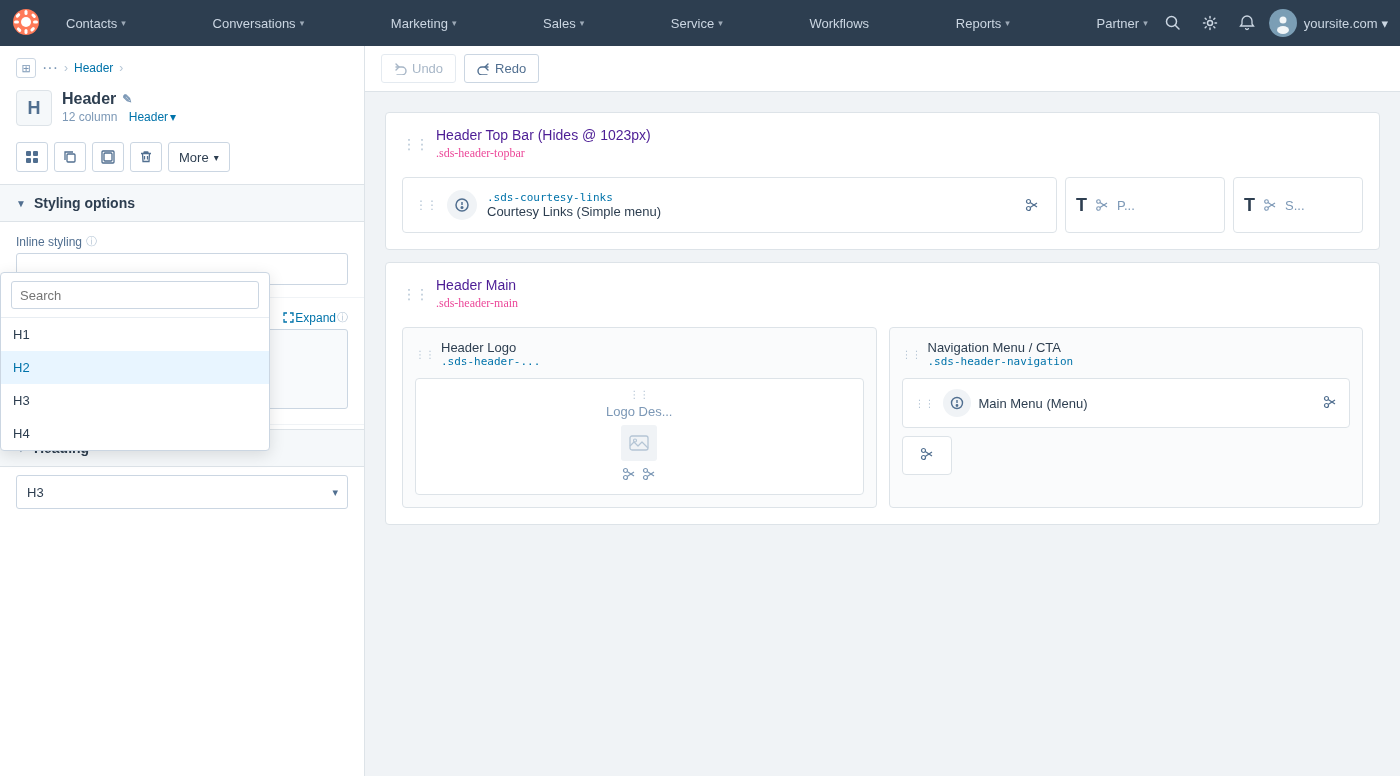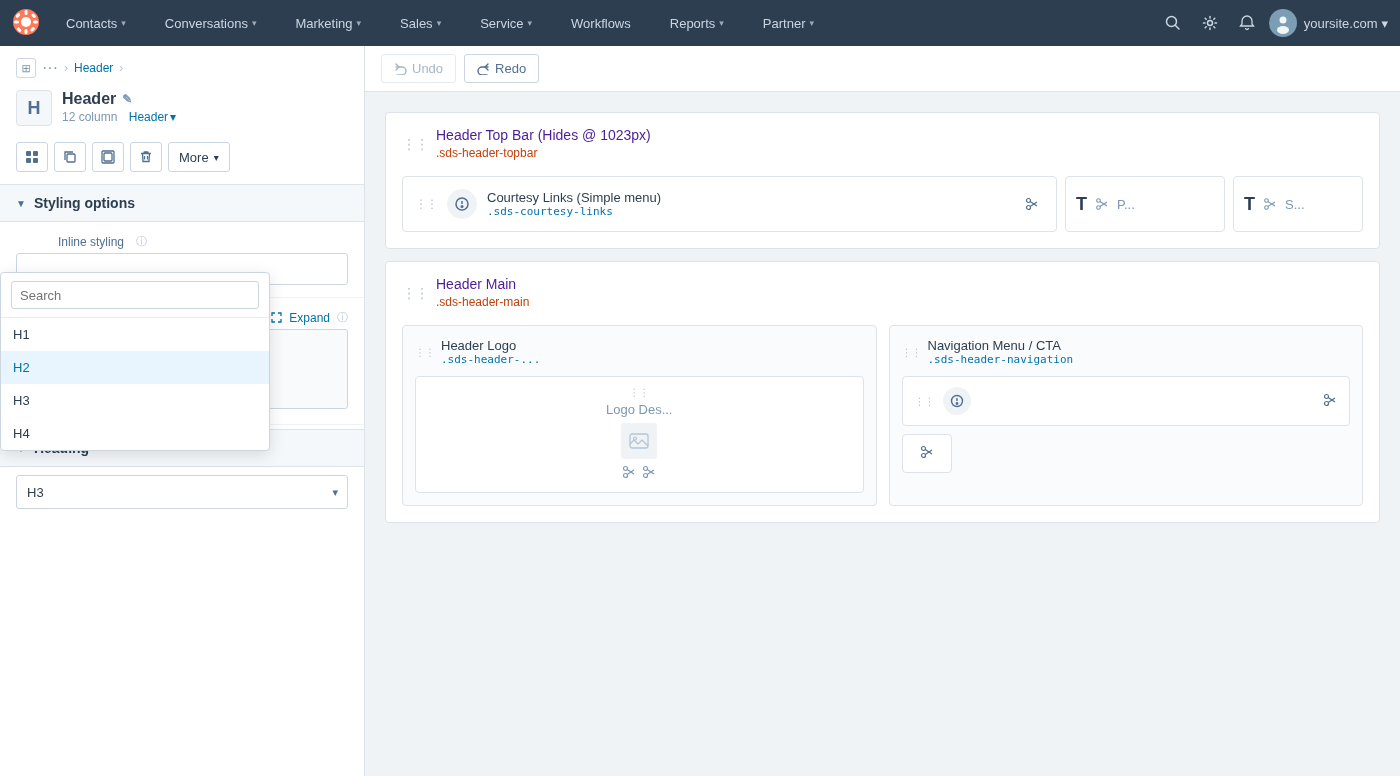--- a/index.html
+++ b/index.html
@@ -11,22 +11,23 @@
       background: #2d3e50;
       display: flex;
       align-items: center;
       padding: 0 12px;
       position: relative;
       z-index: 100;
     }
     .nav-items {
       display: flex;
       align-items: center;
-      gap: 19px;
+      gap: 12px;
       flex: 1;
+      justify-content: space-between;
     }
     .nav-item {
       color: #cbd6e2;
       padding: 6px 10px;
       border-radius: 3px;
       font-size: 13px;
       cursor: pointer;
       display: flex;
       align-items: center;
       gap: 4px;
@@ -217,22 +218,21 @@
     .field-group {
       padding: 12px 16px;
       border-bottom: 1px solid #f0f3f6;
     }
     .field-label {
       font-size: 12px;
       color: #516f90;
       margin-bottom: 4px;
       display: flex;
       align-items: center;
-      gap: 12px;
-      margin-left: 42px;
+      gap: 4px;
     }
     .field-info { color: #b4c5d5; font-size: 11px; cursor: help; }
     .field-input {
       width: 100%;
       height: 32px;
       border: 1px solid #cbd6e2;
       border-radius: 3px;
       padding: 0 8px;
       font-size: 13px;
       color: #2d3e50;
@@ -247,21 +247,21 @@
       font-size: 12px;
       color: #516f90;
       margin-bottom: 4px;
     }
     .expand-link {
       color: #0073aa;
       cursor: pointer;
       font-size: 12px;
       display: flex;
       align-items: center;
-      gap: 7px;
+      gap: 1px;
     }
     .code-editor {
       width: 100%;
       height: 80px;
       border: 1px solid #cbd6e2;
       border-radius: 3px;
       font-family: 'Courier New', monospace;
       font-size: 12px;
       padding: 6px 8px;
       resize: none;
@@ -384,22 +384,22 @@
       overflow: hidden;
     }
     .section-block-title {
       font-size: 14px;
       color: #4c1d95;
       font-weight: 400;
       margin-bottom: 3px;
     }
     .section-block-class {
       font-size: 12px;
-      color: #c2410c;
-      font-family: Liberation Sans, sans-serif;
+      color: #ec4899;
+      font-family: Liberation Serif, serif;
     }
     .drag-dots {
       color: #b4c5d5;
       font-size: 14px;
       cursor: grab;
       letter-spacing: -1px;
     }
 
     
     ::-webkit-scrollbar { width: 6px; height: 6px; }
@@ -663,22 +663,22 @@
           <div style="flex:1; border:1px solid #dde3e8; border-radius:4px; padding:12px 12px; background:#fff; display:flex; align-items:center; gap:10px; position:relative;">
             <span class="drag-dots" style="color:#b4c5d5; font-size:12px;">⋮⋮</span>
             <div style="width:30px; height:30px; background:#f0f3f6; border-radius:50%; display:flex; align-items:center; justify-content:center; font-size:16px; color:#516f90; flex-shrink:0;">
               <svg width="16" height="16" viewBox="0 0 16 16" fill="none" stroke="#516f90" stroke-width="1.5">
                 <circle cx="8" cy="8" r="6"></circle>
                 <line x1="8" y1="5" x2="8" y2="8"></line>
                 <circle cx="8" cy="10.5" r="0.8" fill="#516f90"></circle>
               </svg>
             </div>
             <div style="flex:1;">
+              <div style="font-size:11px; color:#0073aa; font-family:monospace;">.sds-courtesy-links</div>
               <div style="font-size:13px; color:#2d3e50; font-weight:500;">Courtesy Links (Simple menu)</div>
-              <div style="font-size:11px; color:#0073aa; font-family:monospace;">.sds-courtesy-links</div>
             </div>
             <div style="display:flex; gap:4px;">
               <div style="width:24px; height:24px; display:flex; align-items:center; justify-content:center; cursor:pointer; color:#516f90;">
                 <svg width="14" height="14" viewBox="0 0 14 14" fill="none">
                   <circle cx="3.5" cy="3.5" r="2" stroke="#516f90" stroke-width="1.2"></circle>
                   <circle cx="3.5" cy="10.5" r="2" stroke="#516f90" stroke-width="1.2"></circle>
                   <line x1="5.2" y1="4.5" x2="12" y2="9" stroke="#516f90" stroke-width="1.2"></line>
                   <line x1="5.2" y1="9.5" x2="12" y2="5" stroke="#516f90" stroke-width="1.2"></line>
                 </svg>
               </div>
@@ -778,20 +778,21 @@
             <div style="border:1px solid #dde3e8; border-radius:4px; padding:10px 12px; background:#fff; display:flex; align-items:center; gap:8px; position:relative;">
               <span style="color:#b4c5d5; font-size:10px; cursor:grab;">⋮⋮</span>
               <div style="width:28px; height:28px; background:#f0f3f6; border-radius:50%; display:flex; align-items:center; justify-content:center;">
                 <svg width="14" height="14" viewBox="0 0 14 14" fill="none" stroke="#516f90" stroke-width="1.4">
                   <circle cx="7" cy="7" r="5.5"></circle>
                   <line x1="7" y1="4" x2="7" y2="7"></line>
                   <circle cx="7" cy="9.5" r="0.7" fill="#516f90"></circle>
                 </svg>
               </div>
               <div style="flex:1;">
+                <div style="font-size:13px; color:#2d3e50; font-weight:500;">Main Menu (Menu)</div>
               </div>
               <div style="cursor:pointer;">
                 <svg width="14" height="14" viewBox="0 0 14 14" fill="none">
                   <circle cx="3.5" cy="3.5" r="2" stroke="#516f90" stroke-width="1.2"></circle>
                   <circle cx="3.5" cy="10.5" r="2" stroke="#516f90" stroke-width="1.2"></circle>
                   <line x1="5.2" y1="4.5" x2="12" y2="9" stroke="#516f90" stroke-width="1.2"></line>
                   <line x1="5.2" y1="9.5" x2="12" y2="5" stroke="#516f90" stroke-width="1.2"></line>
                 </svg>
               </div>
             </div>

